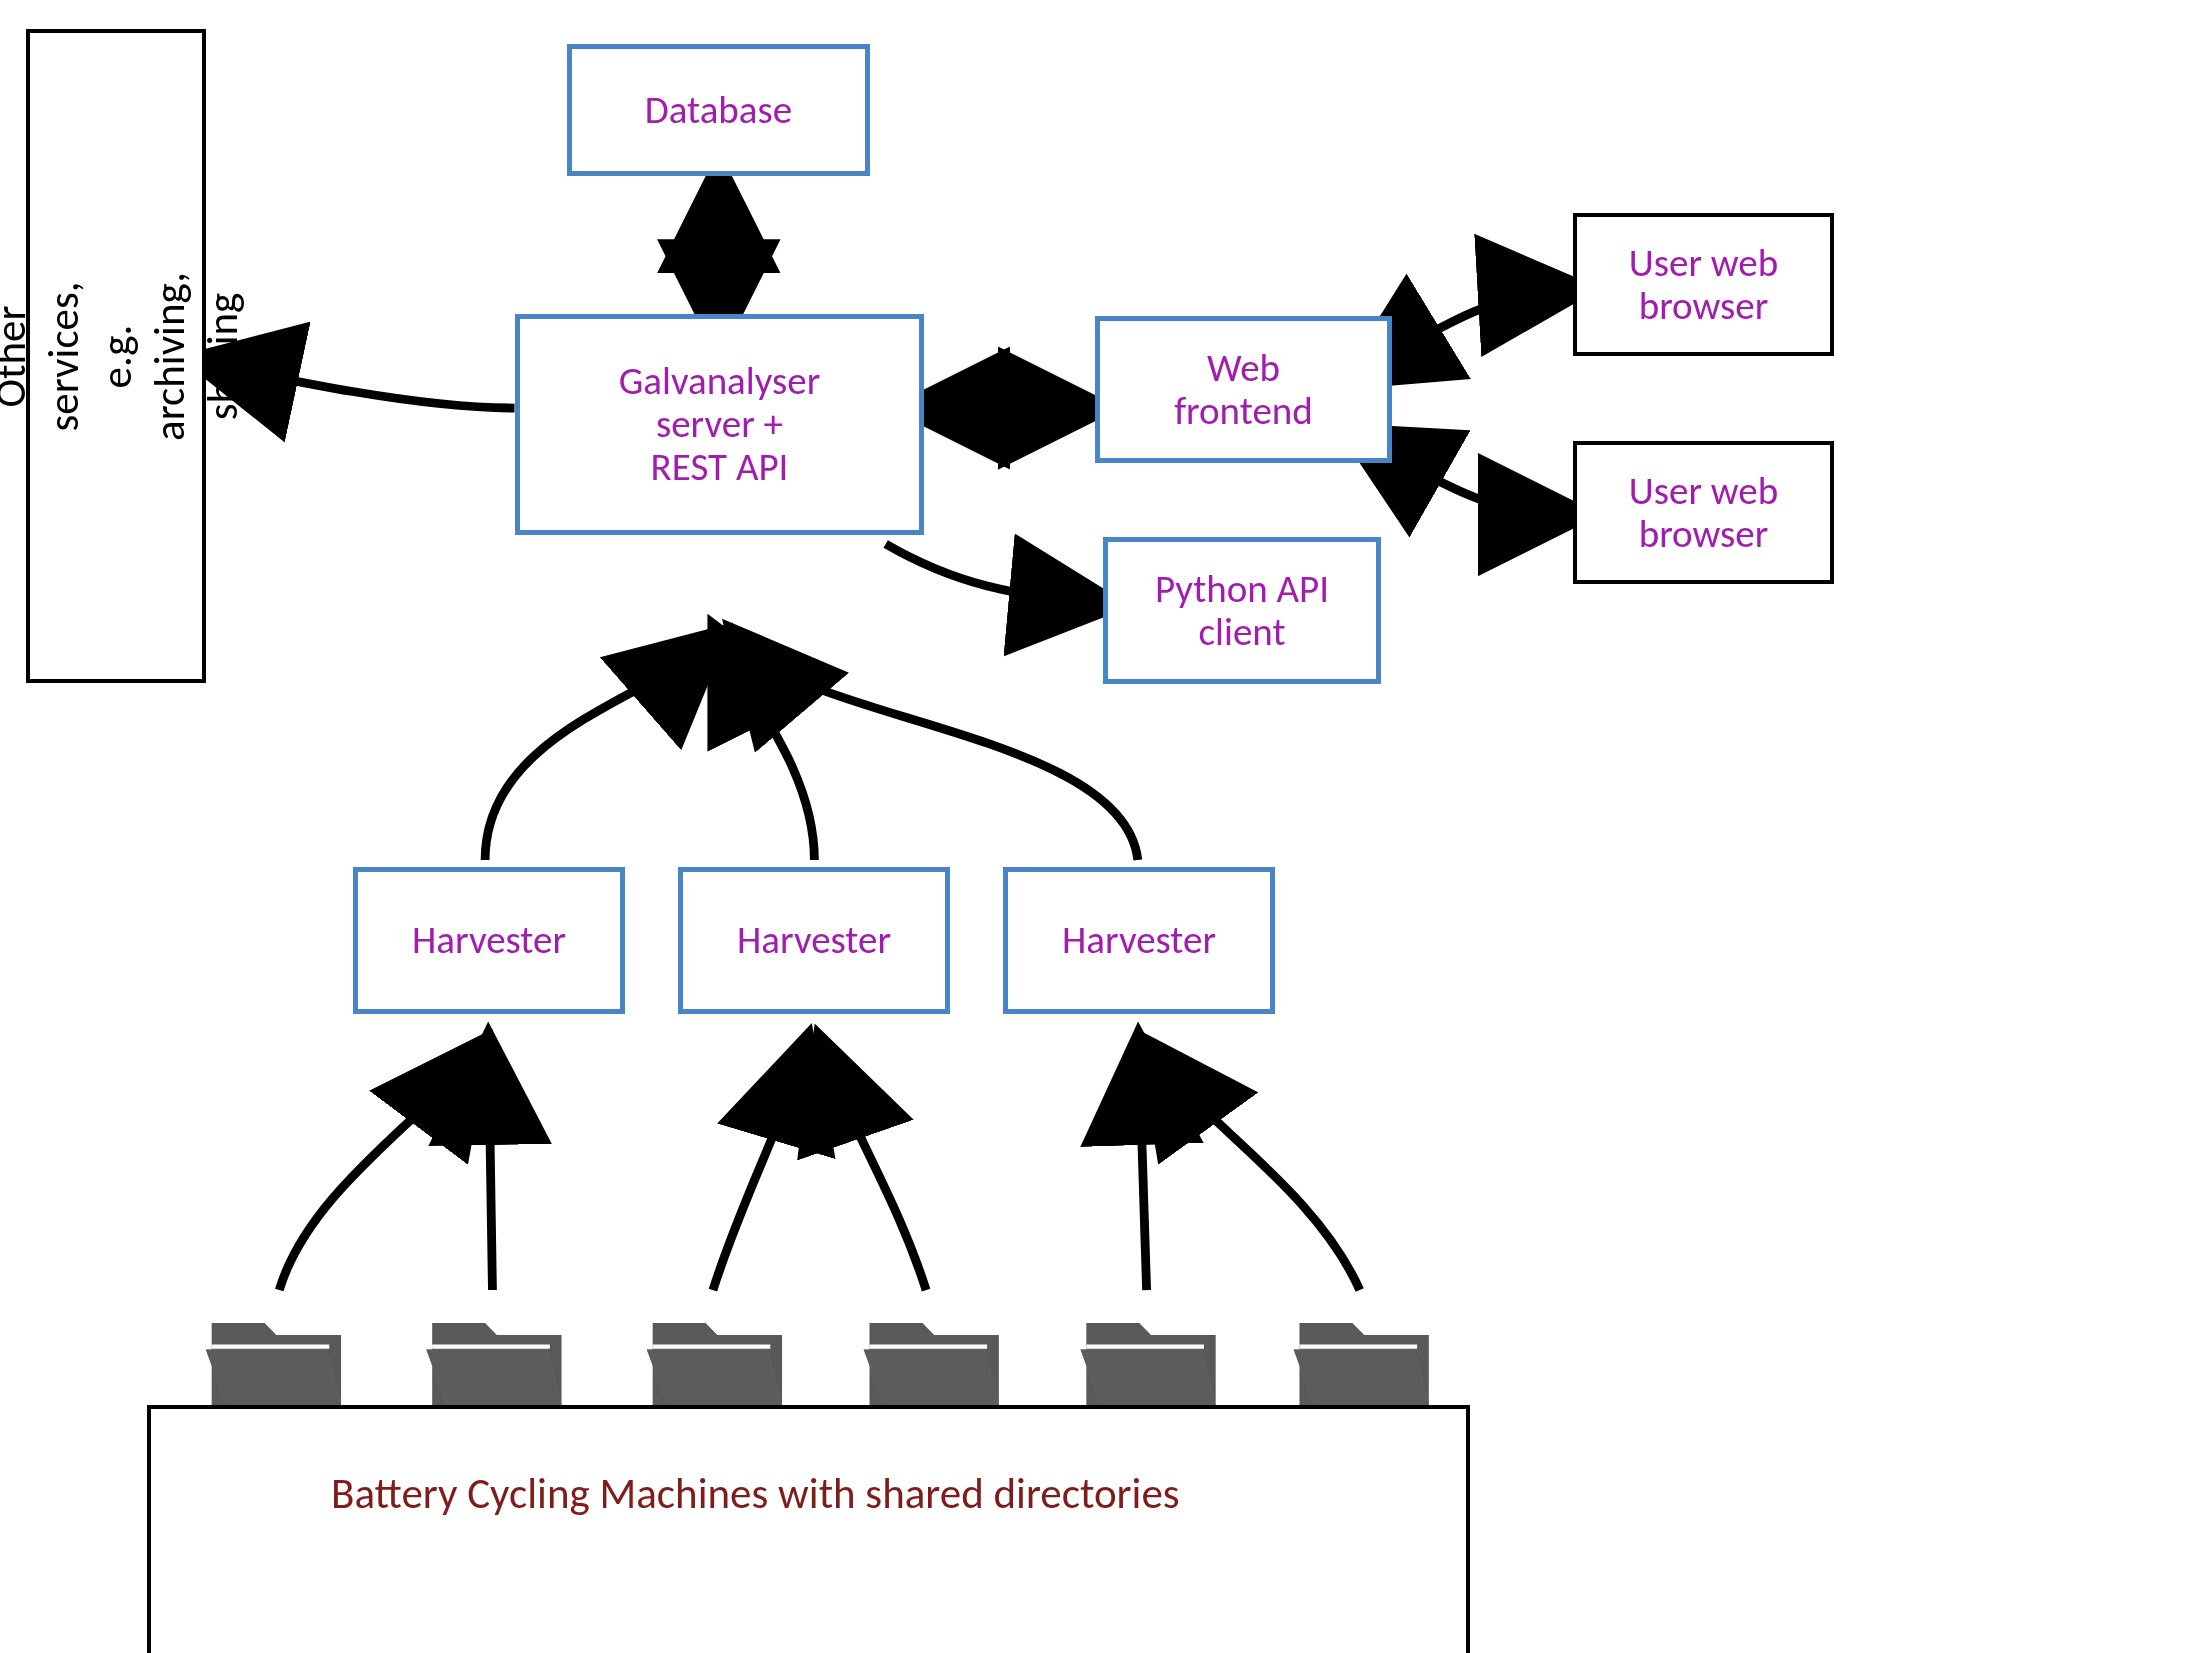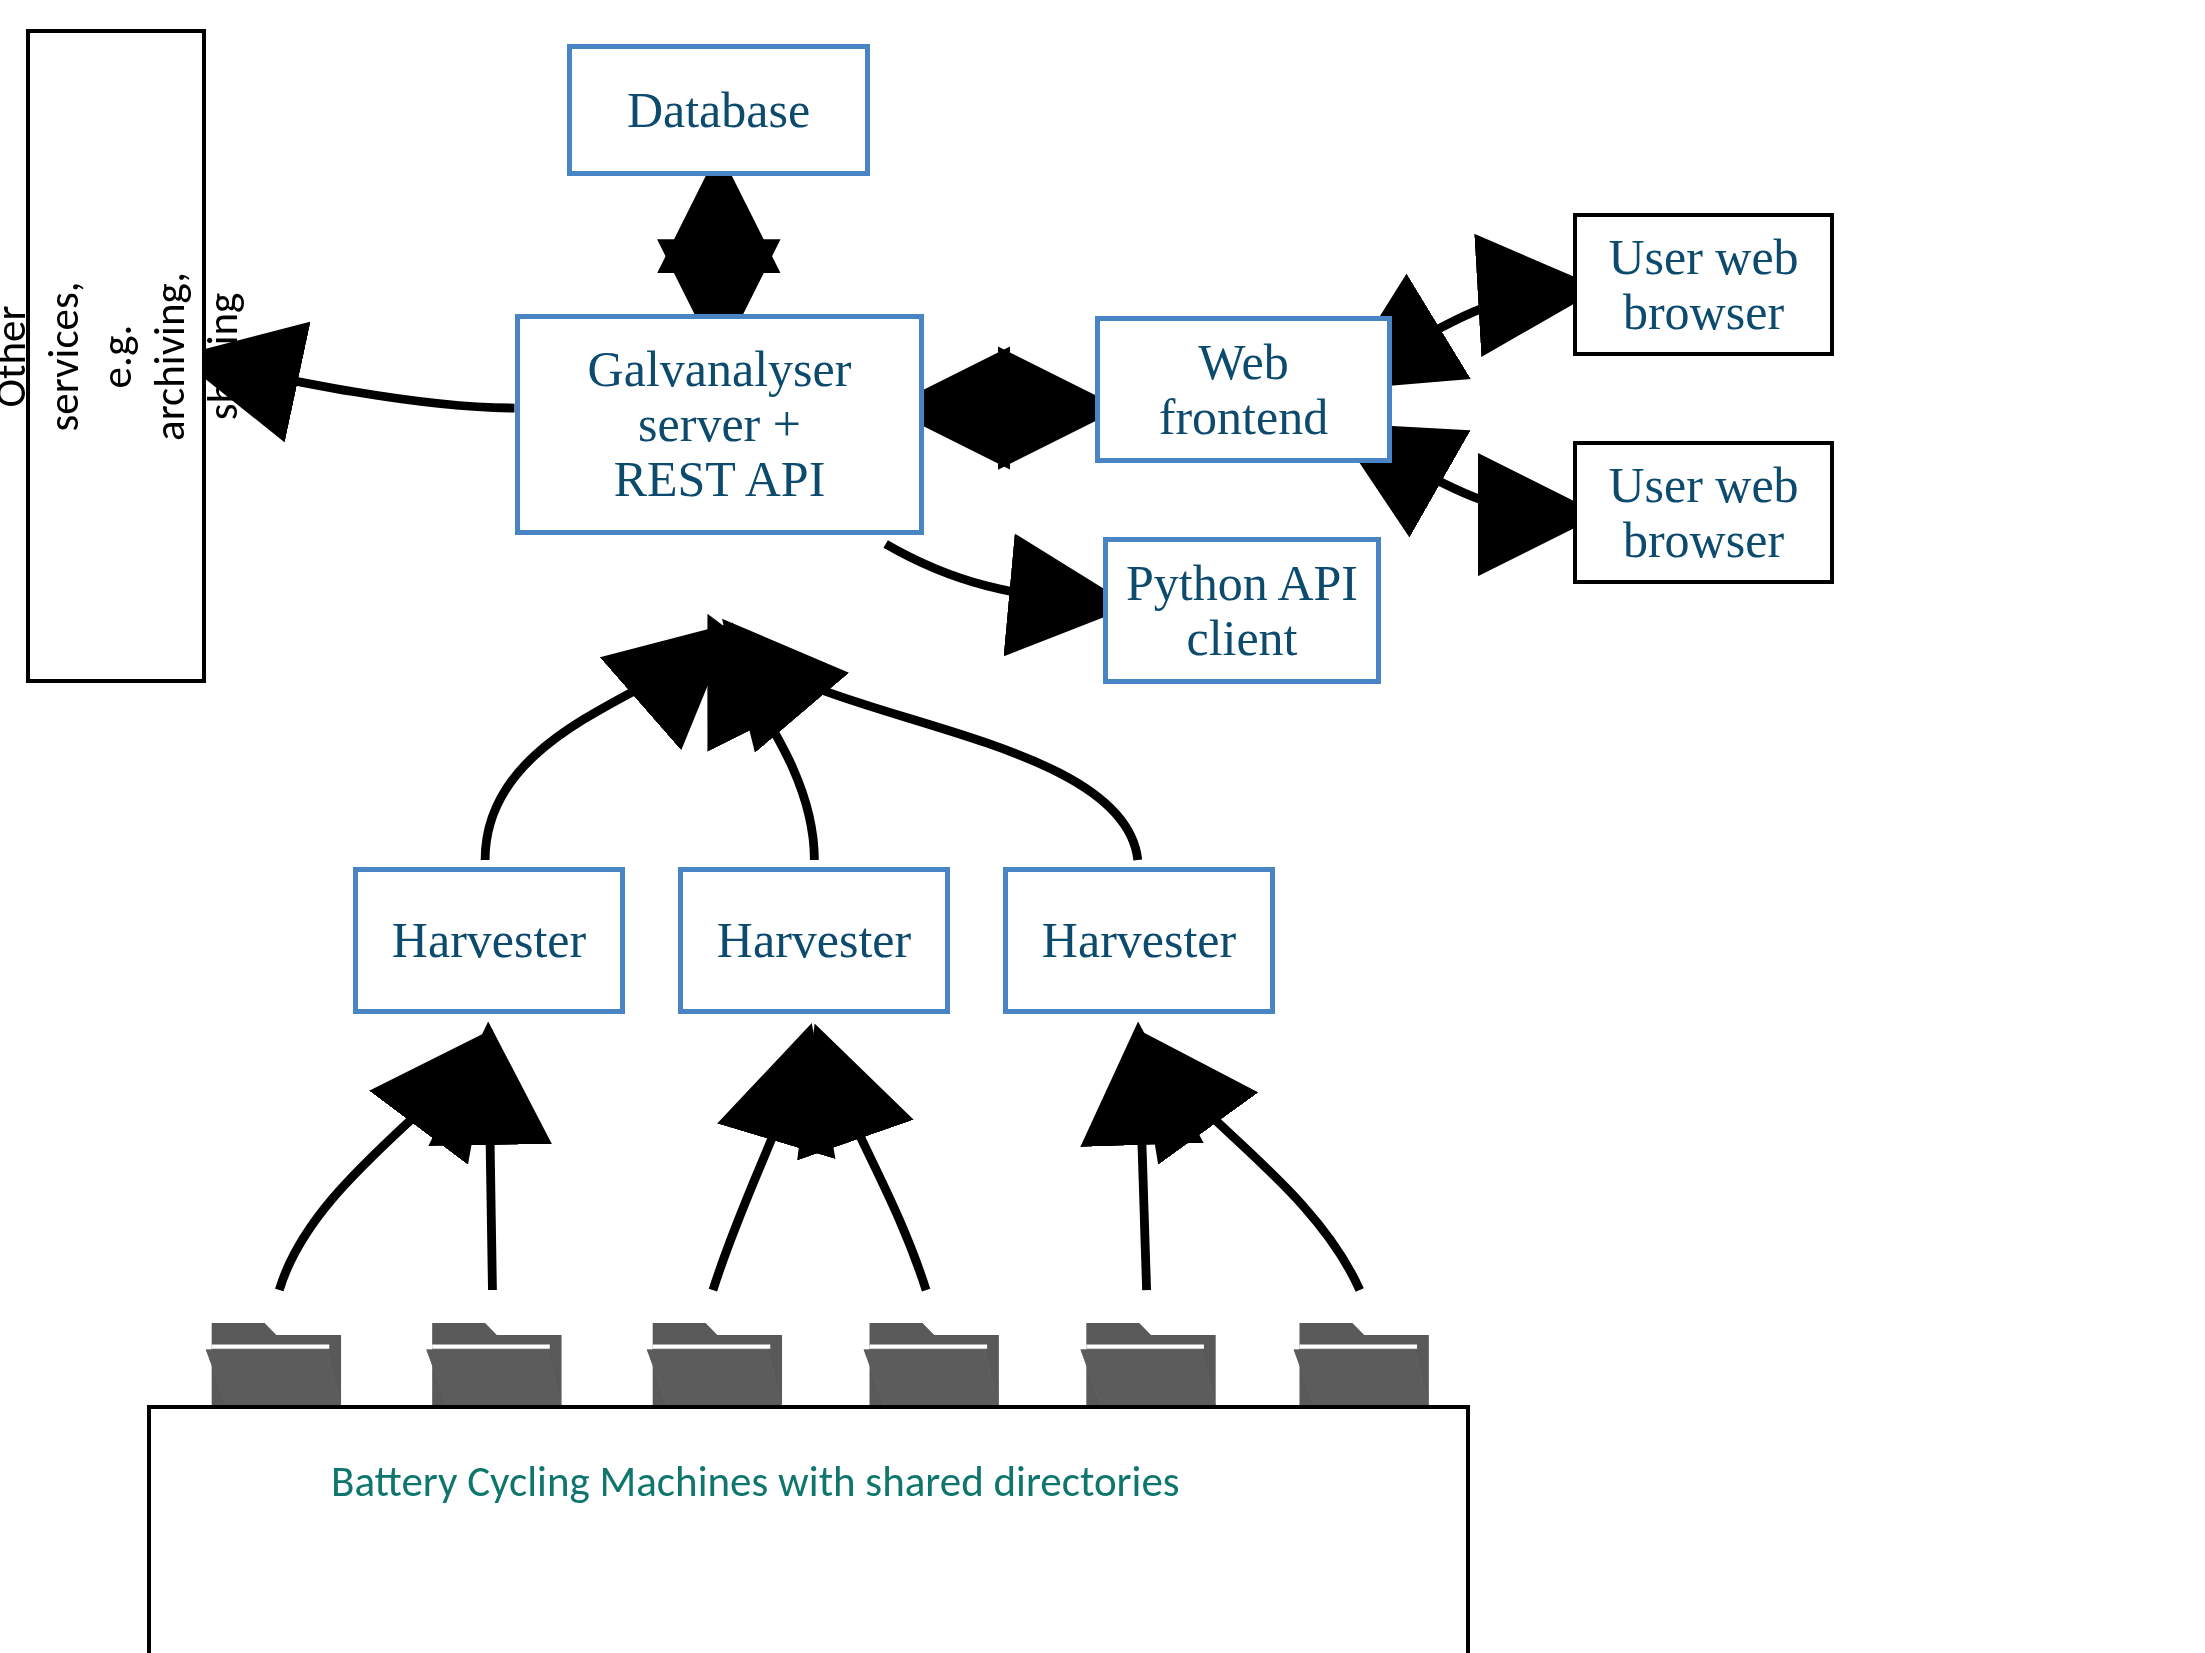--- a/index.html
+++ b/index.html
@@ -20,26 +20,25 @@
     width: 2205px;
     height: 1654px;
   }
   .node-box {
     position: absolute;
     box-sizing: border-box;
     display: flex;
     align-items: center;
     justify-content: center;
     text-align: center;
-    font-size: 50px;
+    font-size: 39px;
     line-height: 1.1;
-    color: #0c4a6e;
+    color: #a21caf;
     background: #fff;
     white-space: pre-line;
-    font-family: Liberation Serif, serif;
   }
   .blue-box  { border: 5.9px solid #4984c4; }
   .black-box { border: 4.4px solid #000; }
   .sidebar-box {
     position: absolute;
     box-sizing: border-box;
     border: 4.4px solid #000;
     background: #fff;
     display: flex;
     align-items: center;
@@ -55,21 +54,22 @@
   }
   .bottom-container {
     position: absolute;
     box-sizing: border-box;
     border: 4.4px solid #000;
     background: transparent;
   }
   .bottom-caption {
     position: absolute;
     font-size: 43px;
-    color: #0f766e;
+    color: #7f1d1d;
+    margin-top: 12px;
   }
 </style>
 </head>
 <body>
 
 <div class="stage">
 
   <svg class="diagram" viewBox="0 0 3000 2250">
     <defs>
       <marker id="arrE" viewBox="0 0 20 20" refX="14" refY="10" markerWidth="14" markerHeight="14" orient="auto">

